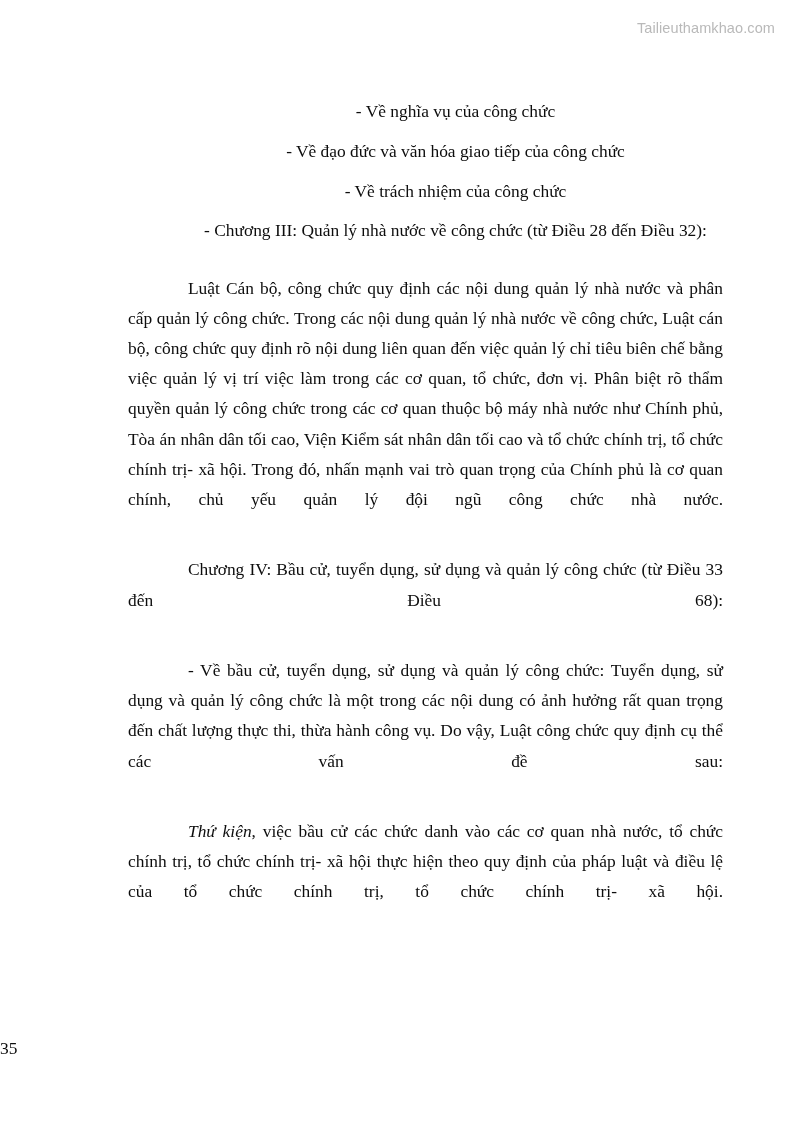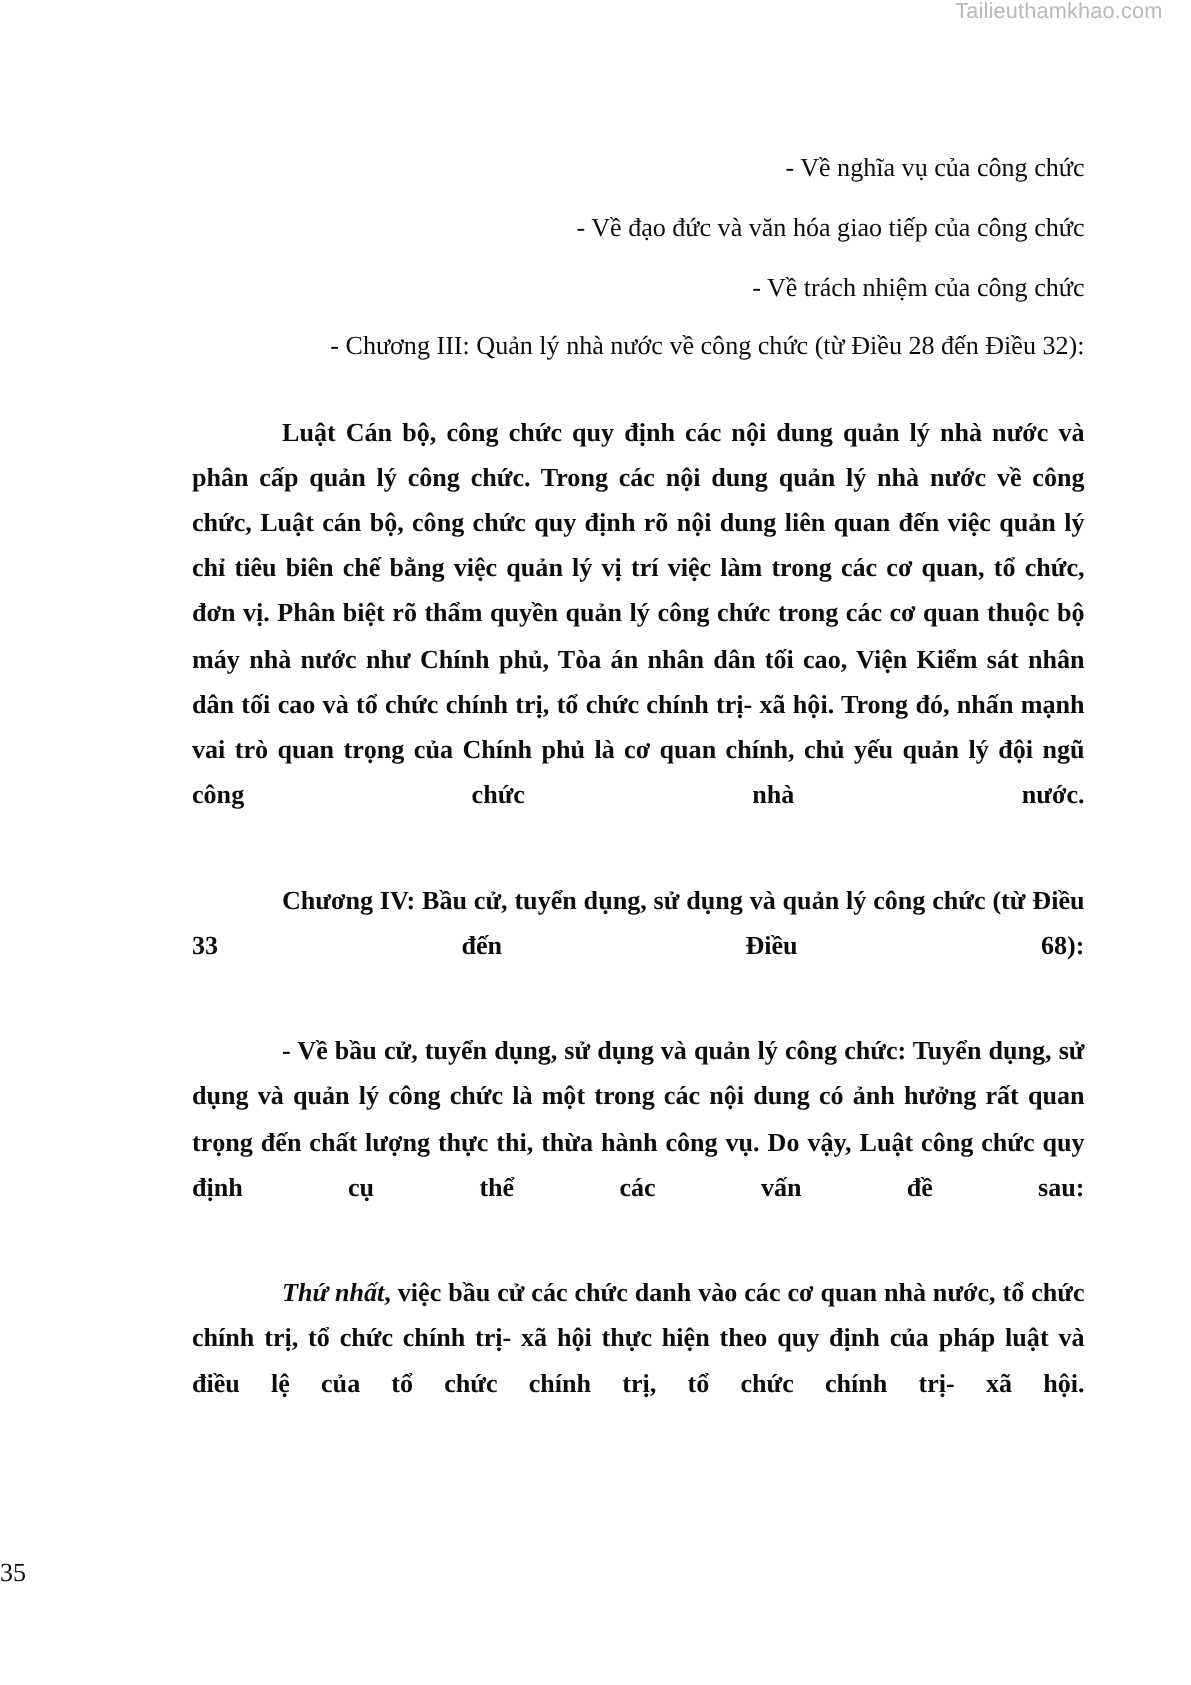--- a/index.html
+++ b/index.html
@@ -16,21 +16,21 @@
     width: 794px;
     height: 1123px;
     background: #ffffff;
     overflow: hidden;
     box-sizing: border-box;
   }
 
   
   .watermark {
     position: absolute;
-    top: 0;
+    top: 20px;
     right: 19px;
     font-family: "Liberation Sans", "DejaVu Sans", sans-serif;
     font-size: 14.5px;
     letter-spacing: 0.1px;
     color: #b9b9b9;
     white-space: nowrap;
     user-select: none;
   }
 
   
@@ -47,32 +47,31 @@
     line-height: 30.2px;
     text-align: justify;
     text-justify: inter-word;
     -webkit-hyphens: none;
     hyphens: none;
   }
 
   
   .dash-line {
     text-indent: 60px;
-    text-align: right;
+    text-align: center;
     margin-bottom: 9.6px;
   }
   .dash-line.last-dash {
     margin-bottom: 27px;
   }
 
   
   .para {
     text-indent: 60px;
     margin-bottom: 10px;
-    font-weight: bold;
   }
   .para:last-child {
     margin-bottom: 0;
   }
 
   
   .para::after {
     content: "";
     display: inline-block;
     width: 100%;
@@ -114,20 +113,20 @@
 
 
     <p class="dash-line last-dash">- Chương III: Quản lý nhà nước về công chức (từ Điều 28 đến Điều 32):</p>
 
     <p class="para">Luật Cán bộ, công chức quy định các nội dung quản lý nhà nước và phân cấp quản lý công chức. Trong các nội dung quản lý nhà nước về công chức, Luật cán bộ, công chức quy định rõ nội dung liên quan đến việc quản lý chỉ tiêu biên chế bằng việc quản lý vị trí việc làm trong các cơ quan, tổ chức, đơn vị. Phân biệt rõ thẩm quyền quản lý công chức trong các cơ quan thuộc bộ máy nhà nước như Chính phủ, Tòa án nhân dân tối cao, Viện Kiểm sát nhân dân tối cao và tổ chức chính trị, tổ chức chính trị- xã hội. Trong đó, nhấn mạnh vai trò quan trọng của Chính phủ là cơ quan chính, chủ yếu quản lý đội ngũ công chức nhà nước.</p>
 
     <p class="para">Chương IV: Bầu cử, tuyển dụng, sử dụng và quản lý công chức (từ Điều 33 đến Điều 68):</p>
 
     <p class="para">- Về bầu cử, tuyển dụng, sử dụng và quản lý công chức: Tuyển dụng, sử dụng và quản lý công chức là một trong các nội dung có ảnh hưởng rất quan trọng đến chất lượng thực thi, thừa hành công vụ. Do vậy, Luật công chức quy định cụ thể các vấn đề sau:</p>
 
-    <p class="para"><em class="lead">Thứ nhất</em><span>, việc bầu cử các chức danh vào các cơ quan nhà nước, tổ chức chính trị, tổ chức chính trị- xã hội thực hiện theo quy định của pháp luật và điều lệ của tổ chức chính trị, tổ chức chính trị- xã hội.</span></p>
+    <p class="para"><em class="lead">Thứ kiện</em><span>, việc bầu cử các chức danh vào các cơ quan nhà nước, tổ chức chính trị, tổ chức chính trị- xã hội thực hiện theo quy định của pháp luật và điều lệ của tổ chức chính trị, tổ chức chính trị- xã hội.</span></p>
 
 
   </div>
 
   <div class="page-number">35</div>
 
 </div>
 
 </body></html>

